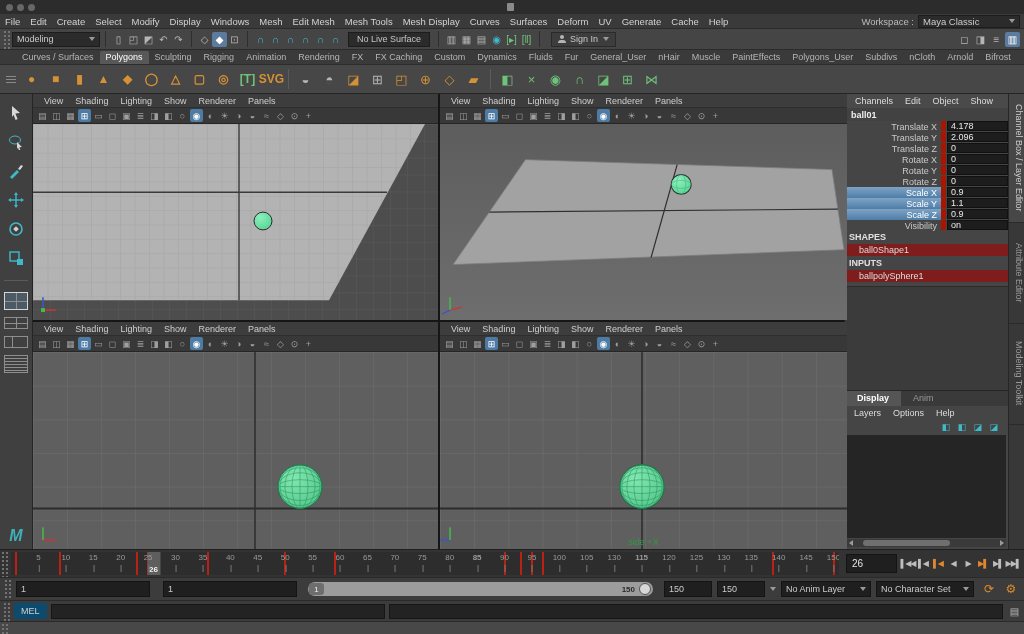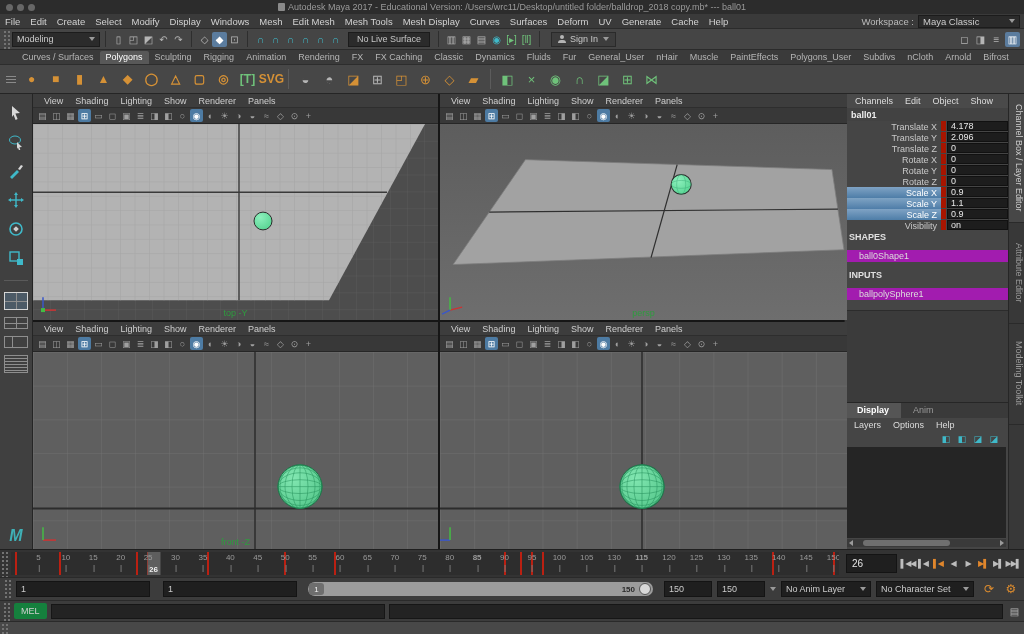--- a/index.html
+++ b/index.html
@@ -70,21 +70,21 @@
   .right-panel{width:163px;background:#454545;display:flex;flex-direction:column;border-left:1px solid #242424}
   .cb-menus{height:14px;display:flex;gap:4px;align-items:center;background:#4a4a4a;padding-left:6px;color:#ddd}
   .cb-menus .mi{padding:0 4px}
   .cb-object{height:13px;display:flex;align-items:center;padding-left:6px;color:#eee;font-weight:bold;background:#424242}
   .cb-row{height:11px;display:flex;align-items:stretch}
   .cb-label{flex:1;padding-right:4px;color:#c9c9c9;display:flex;align-items:center;justify-content:flex-end}
   .cb-row.selected .cb-label{background:linear-gradient(#7fa3c4,#4e7da8);color:#fff}
   .cb-key{width:5px;background:#a81500;margin:0 1px 1px 0}
   .cb-value{width:56px;background:#1d1d1d;border:1px solid #111;color:#e8e8e8;display:flex;align-items:center;padding-left:3px;margin-bottom:1px}
   .cb-header{height:12px;display:flex;align-items:center;font-weight:bold;color:#e0e0e0;padding-left:4px}
-  .cb-node{height:12px;display:flex;align-items:center;color:#ddd;padding-left:14px;background:#a21caf;margin:7px 0}
+  .cb-node{height:12px;display:flex;align-items:center;color:#ddd;padding-left:14px;background:#7f1d1d;margin:1px 0}
   .cb-filler{flex:1;background:#3b3b3b;border-top:1px solid #2c2c2c;margin-top:3px}
   .le-tabs{height:15px;display:flex;background:#3a3a3a;border-top:1px solid #262626}
   .le-tabs .tab{padding:2px 12px;color:#999}
   .le-tabs .tab.active{background:#555;color:#fff;font-weight:bold}
   .le-menus{height:14px;display:flex;gap:6px;align-items:center;padding-left:6px;color:#ddd;background:#454545}
   .le-menus .mi{padding:0 3px}
   .le-icons{height:14px;display:flex;gap:4px;justify-content:flex-end;align-items:center;padding-right:8px;background:#454545}
   .le-icons .ic{width:12px;height:12px;font-size:9px}
   .le-list{flex:1;background:#252525;margin:1px 2px 0}
   .le-scroll{height:8px;margin:1px 2px 2px;background:#3a3a3a;display:flex;align-items:center}
@@ -111,35 +111,35 @@
   .rangerow{height:22px;background:#3c3c3c;display:flex;align-items:center;gap:5px;padding:0 3px;border-top:1px solid #2a2a2a}
   .field{background:#1f1f1f;border:1px solid #141414;color:#ccc;height:14px;display:flex;align-items:center;padding:0 4px}
   .track{flex:1;height:14px;background:#9c9c9c;border-radius:7px;display:flex;align-items:center;position:relative;margin:0 6px}
   .track-start{width:15px;height:12px;background:#6e6e6e;border-radius:3px;color:#f0f0f0;display:flex;align-items:center;justify-content:center;margin-left:1px;font-size:8px}
   .track-end{margin-left:auto;color:#2b2b2b;font-size:8px;font-weight:bold}
   .track-handle{width:10px;height:10px;border-radius:50%;background:#d8d8d8;border:1px solid #555;margin:0 2px 0 4px}
   .anim-icons{display:flex;gap:6px;align-items:center;margin:0 2px}
   .anim-icons .ic{font-size:12px;color:#d98a2f;width:16px}
   
   .cmdrow{height:20px;background:#3c3c3c;display:flex;align-items:center;gap:4px;padding:0 2px;border-top:1px solid #2a2a2a}
-  .mel{background:#15803d;color:#cfcfcf;padding:3px 7px;border-radius:2px}
+  .mel{background:#0c4a6e;color:#cfcfcf;padding:3px 7px;border-radius:2px}
   .cmd-input{flex:0 0 332px;height:13px;background:#232323;border:1px solid #161616}
   .cmd-result{flex:1;height:13px;background:#232323;border:1px solid #161616}
   .helpline{height:18px;background:#484848;display:flex;align-items:center;border-top:1px solid #2a2a2a}
 </style>
 </head>
 <body>
 
 <div class="titlebar">
   <div class="lights">
     <span class="light"></span>
     <span class="light"></span>
     <span class="light"></span>
   </div>
-  <div class="title-center"><span class="doc-icon"></span><span>Autodesk Maya 2017 - Educational Version: /Users/wrc11/Desktop/untitled folder/balldrop_2018 copy.mb* --- ball01</span></div>
+  <div class="title-center"><span class="doc-icon"></span></div>
 </div>
 
 <div class="menubar">
   <div class="row">
 
   <span class="mi">File</span>
       <span class="mi">Edit</span>
       <span class="mi">Create</span>
       <span class="mi">Select</span>
       <span class="mi">Modify</span>
@@ -229,21 +229,21 @@
 <div class="shelftabs">
 
 <span class="tab">Curves / Surfaces</span>
     <span class="tab active">Polygons</span>
     <span class="tab">Sculpting</span>
     <span class="tab">Rigging</span>
     <span class="tab">Animation</span>
     <span class="tab">Rendering</span>
     <span class="tab">FX</span>
     <span class="tab">FX Caching</span>
-    <span class="tab">Classic</span>
+    <span class="tab">Custom</span>
     <span class="tab">Dynamics</span>
     <span class="tab">Fluids</span>
     <span class="tab">Fur</span>
     <span class="tab">General_User</span>
     <span class="tab">nHair</span>
     <span class="tab">Muscle</span>
     <span class="tab">PaintEffects</span>
     <span class="tab">Polygons_User</span>
     <span class="tab">Subdivs</span>
     <span class="tab">nCloth</span>
@@ -405,21 +405,20 @@
           <polygon points="0,0 392,0 296,178 0,178" fill="url(#glight1)"></polygon>
           <line x1="0" y1="69" x2="354" y2="69" stroke="#3a3a3a" stroke-width="1.4"></line>
           <line x1="206" y1="0" x2="206" y2="178" stroke="#3a3a3a" stroke-width="1.4"></line>
           <circle cx="230" cy="98" r="9" fill="url(#ball1)" stroke="#2b2b2b" stroke-width="1"></circle>
           <g transform="translate(10,188)">
               <line x1="0" y1="0" x2="13" y2="0" stroke="#c33" stroke-width="1.5"></line>
               <line x1="0" y1="0" x2="0" y2="-13" stroke="#3a57c9" stroke-width="1.5"></line>
               <rect x="-2" y="-2" width="4" height="4" fill="#44bb44"></rect>
             </g>
         </svg>
-        <div class="vp-label">top -Y</div>
       </div>
     </div>
 
     <div class="vp" style="left:407px;top:0;width:407px;height:226px">
       <div class="vp-menus">
 
       <span class="mi">View</span>
           <span class="mi">Shading</span>
           <span class="mi">Lighting</span>
           <span class="mi">Show</span>
@@ -469,21 +468,20 @@
           <g stroke="#35a873" stroke-width="0.6" fill="none" opacity="0.7">
               <ellipse cx="240" cy="61" rx="4.5" ry="10"></ellipse>
               <ellipse cx="240" cy="61" rx="10" ry="4"></ellipse>
             </g>
           <g transform="translate(10,188)">
               <line x1="0" y1="0" x2="12" y2="-3" stroke="#c33" stroke-width="1.5"></line>
               <line x1="0" y1="0" x2="0" y2="-13" stroke="#44bb44" stroke-width="1.5"></line>
               <line x1="0" y1="0" x2="-8" y2="4" stroke="#3a57c9" stroke-width="1.5"></line>
             </g>
         </svg>
-        <div class="vp-label">persp</div>
       </div>
     </div>
 
     <div class="vp" style="left:0;top:228px;width:405px;height:227px">
       <div class="vp-menus">
 
       <span class="mi">View</span>
           <span class="mi">Shading</span>
           <span class="mi">Lighting</span>
           <span class="mi">Show</span>
@@ -537,21 +535,20 @@
               <ellipse cx="267" cy="136" rx="22" ry="14"></ellipse>
               <ellipse cx="267" cy="136" rx="22" ry="19"></ellipse>
             <line x1="267" y1="114" x2="267" y2="158"></line>
               <line x1="245" y1="136" x2="289" y2="136"></line>
           </g>
           <g transform="translate(10,190)">
               <line x1="0" y1="0" x2="13" y2="0" stroke="#c33" stroke-width="1.5"></line>
               <line x1="0" y1="0" x2="0" y2="-13" stroke="#44bb44" stroke-width="1.5"></line>
             </g>
         </svg>
-        <div class="vp-label">front -Z</div>
       </div>
     </div>
 
     <div class="vp" style="left:407px;top:228px;width:407px;height:227px">
       <div class="vp-menus">
 
       <span class="mi">View</span>
           <span class="mi">Shading</span>
           <span class="mi">Lighting</span>
           <span class="mi">Show</span>
@@ -605,20 +602,21 @@
               <ellipse cx="201" cy="136" rx="22" ry="14"></ellipse>
               <ellipse cx="201" cy="136" rx="22" ry="19"></ellipse>
             <line x1="201" y1="114" x2="201" y2="158"></line>
               <line x1="179" y1="136" x2="223" y2="136"></line>
           </g>
           <g transform="translate(10,190)">
               <line x1="0" y1="0" x2="-13" y2="0" stroke="#3a57c9" stroke-width="1.5"></line>
               <line x1="0" y1="0" x2="0" y2="-13" stroke="#44bb44" stroke-width="1.5"></line>
             </g>
         </svg>
+        <div class="vp-label">side +X</div>
       </div>
     </div>
   </div>
 
   <div class="right-panel">
     <div class="cb-menus">
 
     <span class="mi">Channels</span>
         <span class="mi">Edit</span>
         <span class="mi">Object</span>

